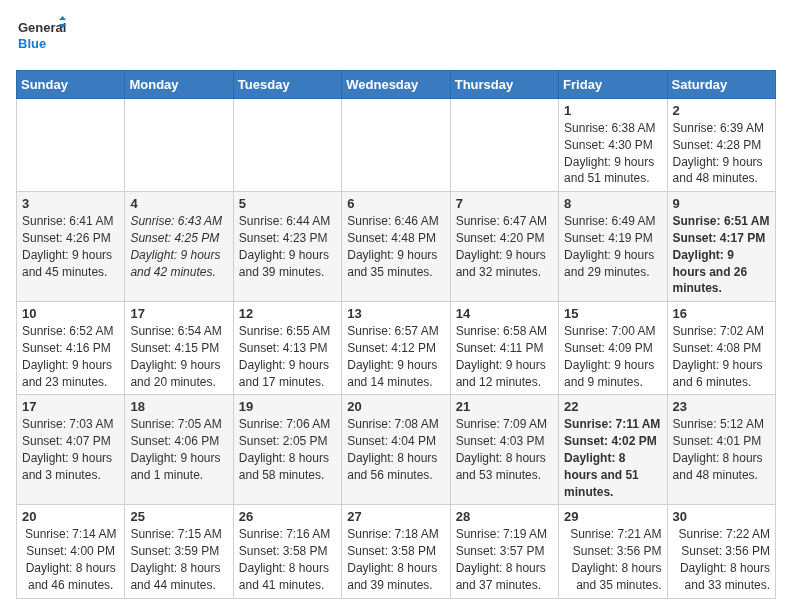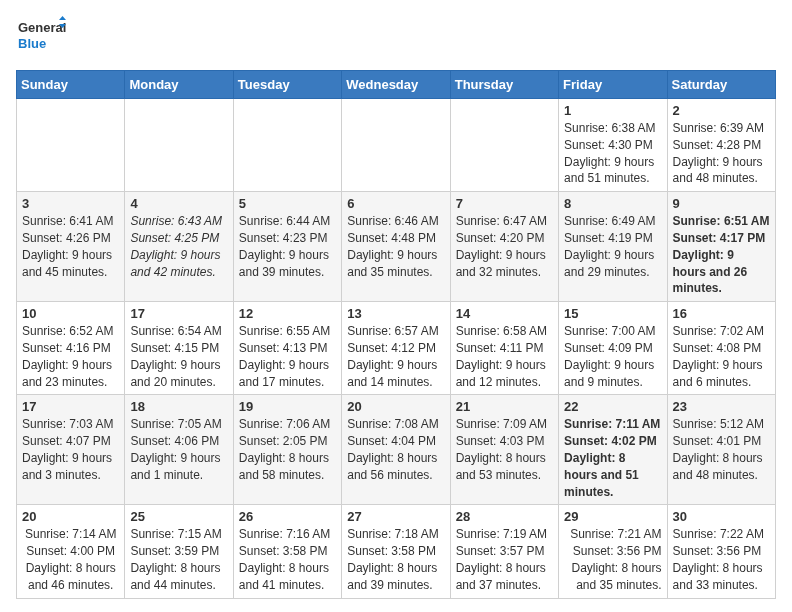--- a/index.html
+++ b/index.html
@@ -280,19 +280,19 @@
 Daylight: 8 hours and 37 minutes.</div>
         </td>
         <td>
           <span class="day-number">29</span>
           <div class="day-info" style="white-space: pre-line; text-align: right;">Sunrise: 7:21 AM
 Sunset: 3:56 PM
 Daylight: 8 hours and 35 minutes.</div>
         </td>
         <td>
           <span class="day-number">30</span>
-          <div class="day-info" style="white-space: pre-line;">Sunrise: 7:22 AM
+          <div class="day-info" style="white-space: pre-line; text-align: right;">Sunrise: 7:22 AM
 Sunset: 3:56 PM
 Daylight: 8 hours and 33 minutes.</div>
         </td>
       </tr>
     </tbody>
 </table>
 
 </body></html>

